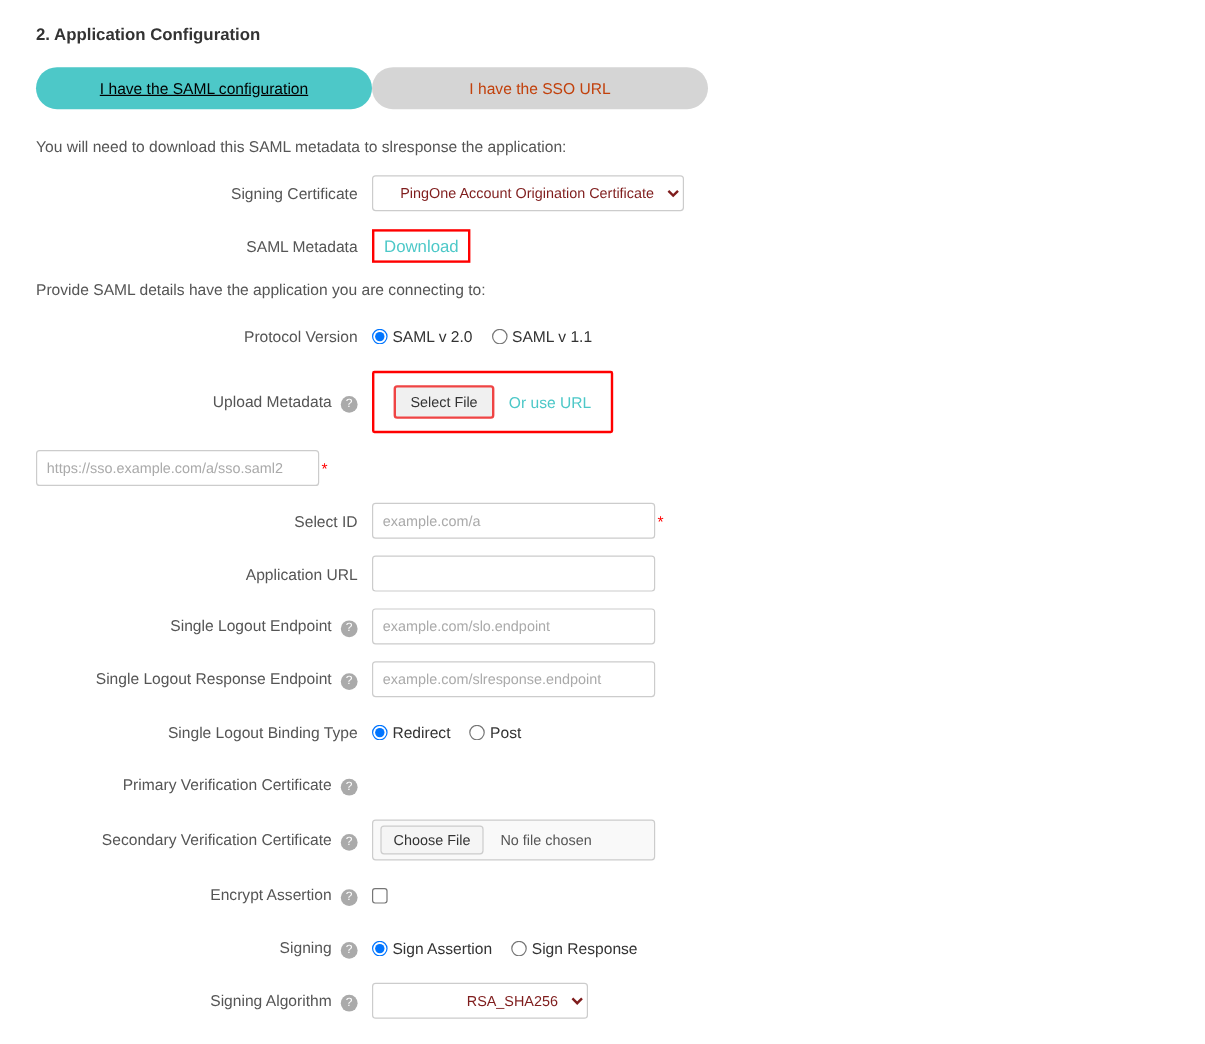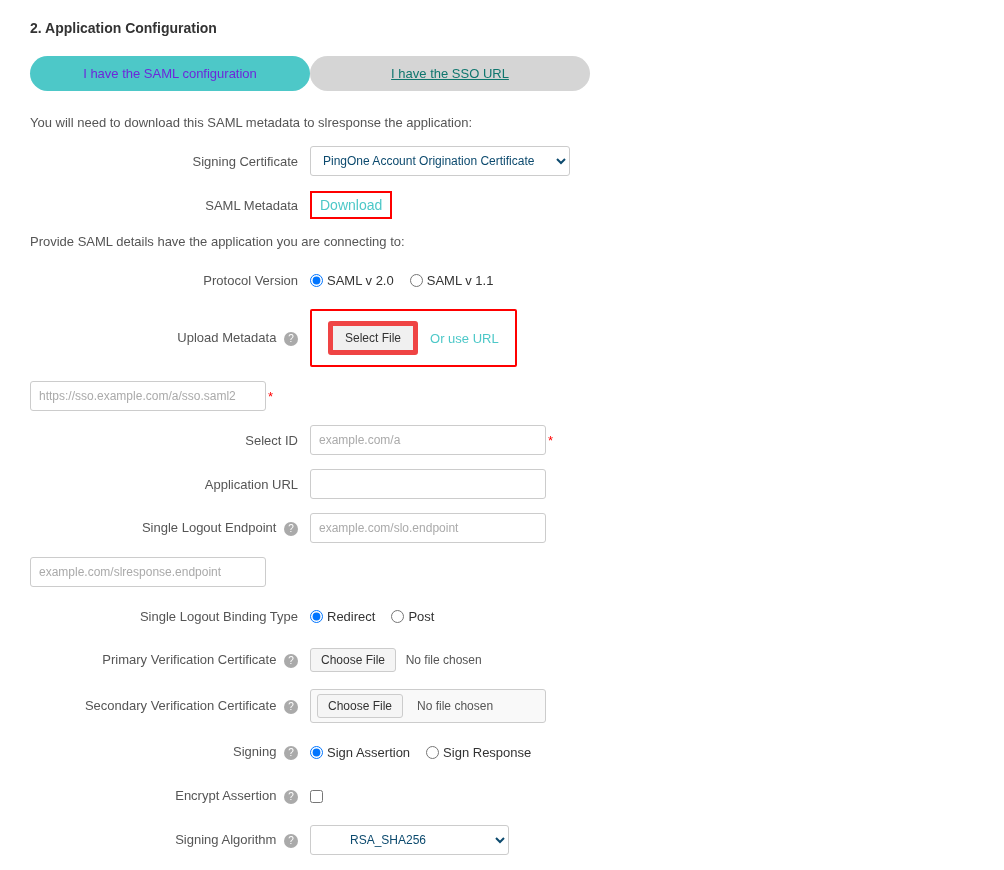--- a/index.html
+++ b/index.html
@@ -27,26 +27,26 @@
     .tab-btn {
       flex: 1;
       padding: 10px 20px;
       border: none;
       cursor: pointer;
       font-size: 13px;
       border-radius: 20px;
     }
     .tab-btn.active {
       background: #4dc8c8;
-      color: #6d28d9;
+      color: #000000;
+      text-decoration: underline;
     }
     .tab-btn.inactive {
       background: #d5d5d5;
-      color: #0f766e;
-      text-decoration: underline;
+      color: #c2410c;
     }
     .info-text {
       font-size: 13px;
       color: #555;
       margin-bottom: 16px;
     }
     .form-row {
       display: flex;
       align-items: center;
       margin-bottom: 14px;
@@ -82,24 +82,25 @@
       outline: none;
       height: 30px;
     }
     .form-control::placeholder {
       color: #aaa;
     }
     .input-large {
       width: 236px;
     }
     select.form-control {
-      color: #0c4a6e;
+      color: #7f1d1d;
       background: #fff;
       cursor: pointer;
       width: 260px;
+      text-align: right;
     }
     .radio-group {
       display: flex;
       align-items: center;
       gap: 16px;
     }
     .radio-label {
       display: flex;
       align-items: center;
       gap: 4px;
@@ -119,21 +120,21 @@
     .upload-metadata-box {
       border: 2px solid red;
       padding: 10px 16px;
       display: flex;
       align-items: center;
       gap: 12px;
       border-radius: 2px;
     }
     .select-file-btn {
       padding: 5px 12px;
-      border: 5px solid #ef4444;
+      border: 2px solid #ef4444;
       background: #f0f0f0;
       border-radius: 3px;
       cursor: pointer;
       font-size: 12px;
       color: #333;
     }
     .or-use-url-link {
       color: #4dc8c8;
       text-decoration: none;
       font-size: 13px;
@@ -236,20 +237,24 @@
 
   <div class="form-row">
     <div class="form-label">
       <span>Single Logout Endpoint</span>
       <span class="help-icon">?</span>
     </div>
     <input type="text" class="form-control input-large" placeholder="example.com/slo.endpoint" style="">
   </div>
 
   <div class="form-row">
+    <div class="form-label">
+      <span>Single Logout Response Endpoint</span>
+      <span class="help-icon">?</span>
+    </div>
     <input type="text" class="form-control input-large" placeholder="example.com/slresponse.endpoint" style="">
   </div>
 
   <div class="form-row">
     <div class="form-label">Single Logout Binding Type</div>
     <div class="radio-group">
       <label class="radio-label">
         <input type="radio" name="slo_binding" value="redirect" checked="" style="">
         <span>Redirect</span>
       </label>
@@ -257,68 +262,64 @@
         <input type="radio" name="slo_binding" value="post" style="">
         <span>Post</span>
       </label>
     </div>
   </div>
 
   <div class="form-row">
     <div class="form-label">
       <span>Primary Verification Certificate</span>
       <span class="help-icon">?</span>
-    </div>
-    <div>
-      <button class="choose-file-btn">Choose File</button>
-      <span class="no-file-text">No file chosen</span>
     </div>
   </div>
 
   <div class="form-row">
     <div class="form-label">
       <span>Secondary Verification Certificate</span>
       <span class="help-icon">?</span>
     </div>
     <div class="secondary-cert-box">
       <button class="choose-file-btn">Choose File</button>
       <span class="no-file-text" style="padding: 2px 8px; min-width: 130px;">No file chosen</span>
     </div>
   </div>
 
   <div class="form-row">
     <div class="form-label">
+      <span>Encrypt Assertion</span>
+      <span class="help-icon">?</span>
+    </div>
+    <input type="checkbox" style="">
+  </div>
+
+  <div class="form-row">
+    <div class="form-label">
       <span>Signing</span>
       <span class="help-icon">?</span>
     </div>
     <div class="radio-group">
       <label class="radio-label">
         <input type="radio" name="signing" value="assertion" checked="" style="">
         <span>Sign Assertion</span>
       </label>
       <label class="radio-label">
         <input type="radio" name="signing" value="response" style="">
         <span>Sign Response</span>
       </label>
     </div>
   </div>
 
   <div class="form-row">
     <div class="form-label">
-      <span>Encrypt Assertion</span>
-      <span class="help-icon">?</span>
-    </div>
-    <input type="checkbox" style="">
-  </div>
-
-  <div class="form-row">
-    <div class="form-label">
       <span>Signing Algorithm</span>
       <span class="help-icon">?</span>
     </div>
-    <select class="form-control" style="width: 199px; padding-left: 35px;">
+    <select class="form-control" style="width: 180px; padding-left: 35px;">
       <option>RSA_SHA256</option>
       <option>RSA_SHA1</option>
       <option>RSA_SHA512</option>
     </select>
   </div>
 
 </div>
 
 </body></html>

